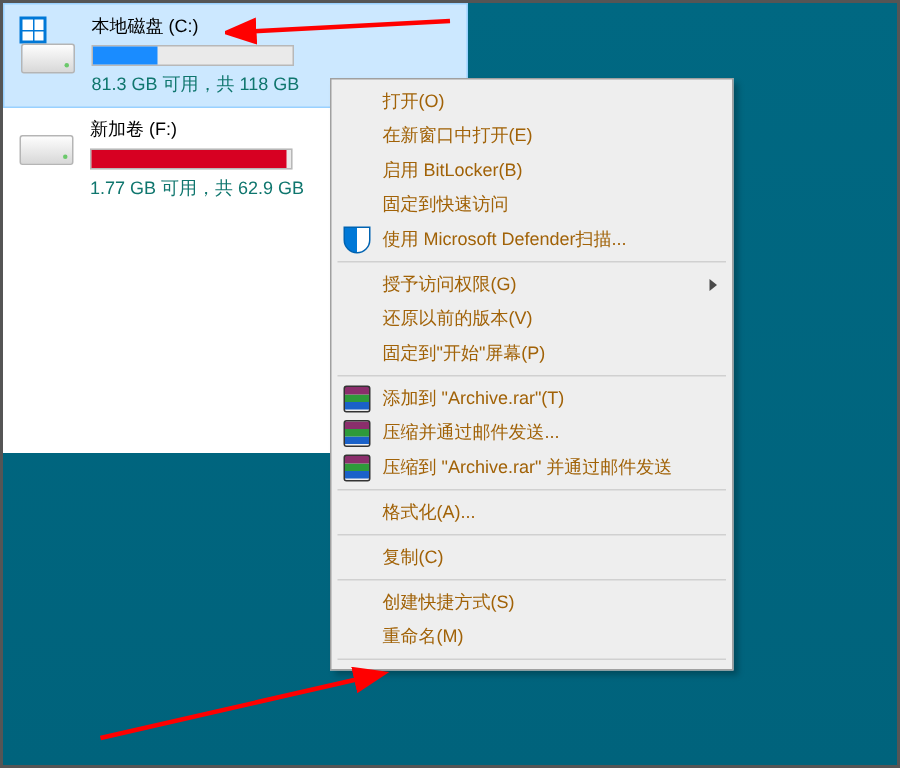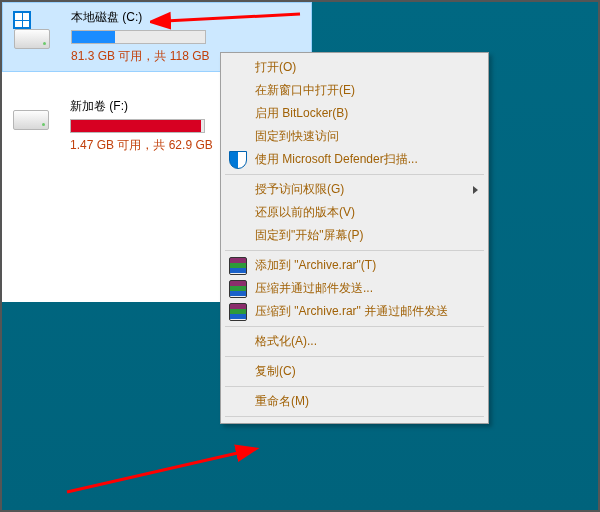--- a/index.html
+++ b/index.html
@@ -19,21 +19,21 @@
     top: 0; left: 0;
     width: 310px;
     height: 300px;
     background: #fff;
   }
   .drive {
     position: relative;
     padding: 6px 8px 6px 10px;
     display: flex;
     align-items: flex-start;
-    gap: 20px;
+    gap: 10px;
   }
   .drive.selected { background: #cce8ff; border: 1px solid #99d1ff; }
   .drive-icon {
     width: 38px; height: 38px;
     position: relative;
     flex-shrink: 0;
     margin-top: 2px;
   }
   .drive-body {
     display: inline-block;
@@ -68,21 +68,21 @@
   .drive-name { color: #000; margin-bottom: 4px; }
   .progress {
     width: 135px; height: 14px;
     border: 1px solid #b8b8b8;
     background: #eaeaea;
     margin-bottom: 4px;
   }
   .progress-fill { height: 100%; }
   .fill-blue { background: #1a8cff; width: 32%; }
   .fill-red  { background: #d70022; width: 98%; }
-  .drive-stats { color: #c2410c; }
+  .drive-stats { color: #0f766e; }
   
   .context-menu {
     position: absolute;
     top: 50px;
     left: 218px;
     width: 269px;
     background: #eeeeee;
     border: 1px solid #a0a0a0;
     box-shadow: 3px 3px 4px rgba(0,0,0,0.25);
     padding: 3px 2px;
@@ -148,30 +148,30 @@
     </div>
     <div class="drive-info">
       <div class="drive-name">本地磁盘 (C:)</div>
       <div class="progress">
           <div class="progress-fill fill-blue"></div>
         </div>
       <div class="drive-stats">81.3 GB 可用，共 118 GB</div>
     </div>
   </div>
 
-  <div class="drive" style="margin-top:20px;">
+  <div class="drive" style="margin-top:0;">
     <div class="drive-icon">
       <span class="drive-body" style="bottom:8px;"></span>
     </div>
     <div class="drive-info">
       <div class="drive-name">新加卷 (F:)</div>
       <div class="progress">
           <div class="progress-fill fill-red"></div>
         </div>
-      <div class="drive-stats">1.47 GB 可用，共 62.9 GB</div>
+      <div class="drive-stats">1.77 GB 可用，共 62.9 GB</div>
     </div>
   </div>
 </div>
 
 <div class="context-menu">
   <div class="menu-item">
       <span>打开(O)</span>
     </div>
   <div class="menu-item">
       <span>在新窗口中打开(E)</span>
@@ -212,20 +212,23 @@
     </div>
   <div class="menu-sep"></div>
   <div class="menu-item">
       <span>格式化(A)...</span>
     </div>
   <div class="menu-sep"></div>
   <div class="menu-item">
       <span>复制(C)</span>
     </div>
   <div class="menu-sep"></div>
+  <div class="menu-item">
+      <span>创建快捷方式(S)</span>
+    </div>
   <div class="menu-item">
       <span>重命名(M)</span>
     </div>
   <div class="menu-sep"></div>
 </div>
 
 <svg class="anno" style="left:148px; top:5px;" width="160" height="40">
   <defs>
       <marker id="ah1" markerWidth="10" markerHeight="10" refX="2" refY="3" orient="auto">
         <path d="M0,0 L0,6 L8,3 z" fill="#ff0000"></path>

